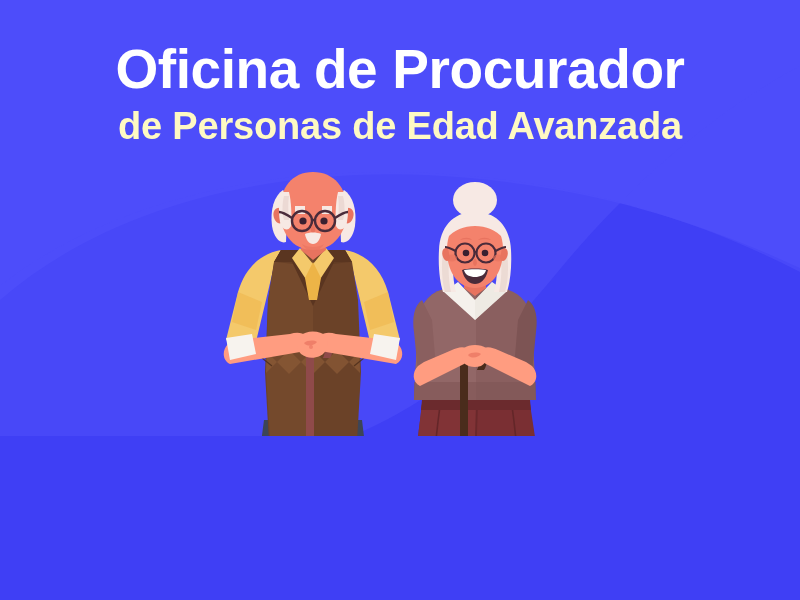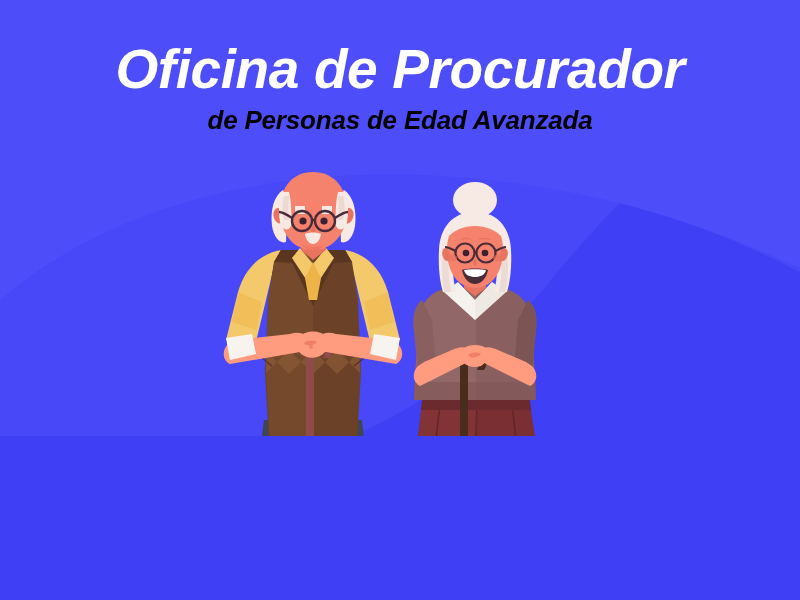--- a/index.html
+++ b/index.html
@@ -7,21 +7,20 @@
     padding: 0;
     background: #3f3ff5;
   }
   #stage {
     position: relative;
     width: 800px;
     height: 436px;
     overflow: hidden;
     background: #4d4dfa;
     font-family: "Liberation Sans", sans-serif;
-    font-style: italic;
   }
   #bg-svg, #art-svg {
     position: absolute;
     inset: 0;
     width: 800px;
     height: 600px;
     display: block;
   }
   #title-block {
     position: absolute;
@@ -36,22 +35,22 @@
     display: block;
     color: #ffffff;
     font-size: 55px;
     font-weight: bold;
     letter-spacing: -0.4px;
     line-height: 1.0;
     white-space: nowrap;
   }
   #title-line-2 {
     display: block;
-    color: #000000;
-    font-size: 26px;
+    color: #fef9c3;
+    font-size: 38px;
     font-weight: bold;
     letter-spacing: -0.2px;
     line-height: 1.0;
     margin-top: 10px;
     white-space: nowrap;
   }
 </style>
 </head>
 <body>
 

